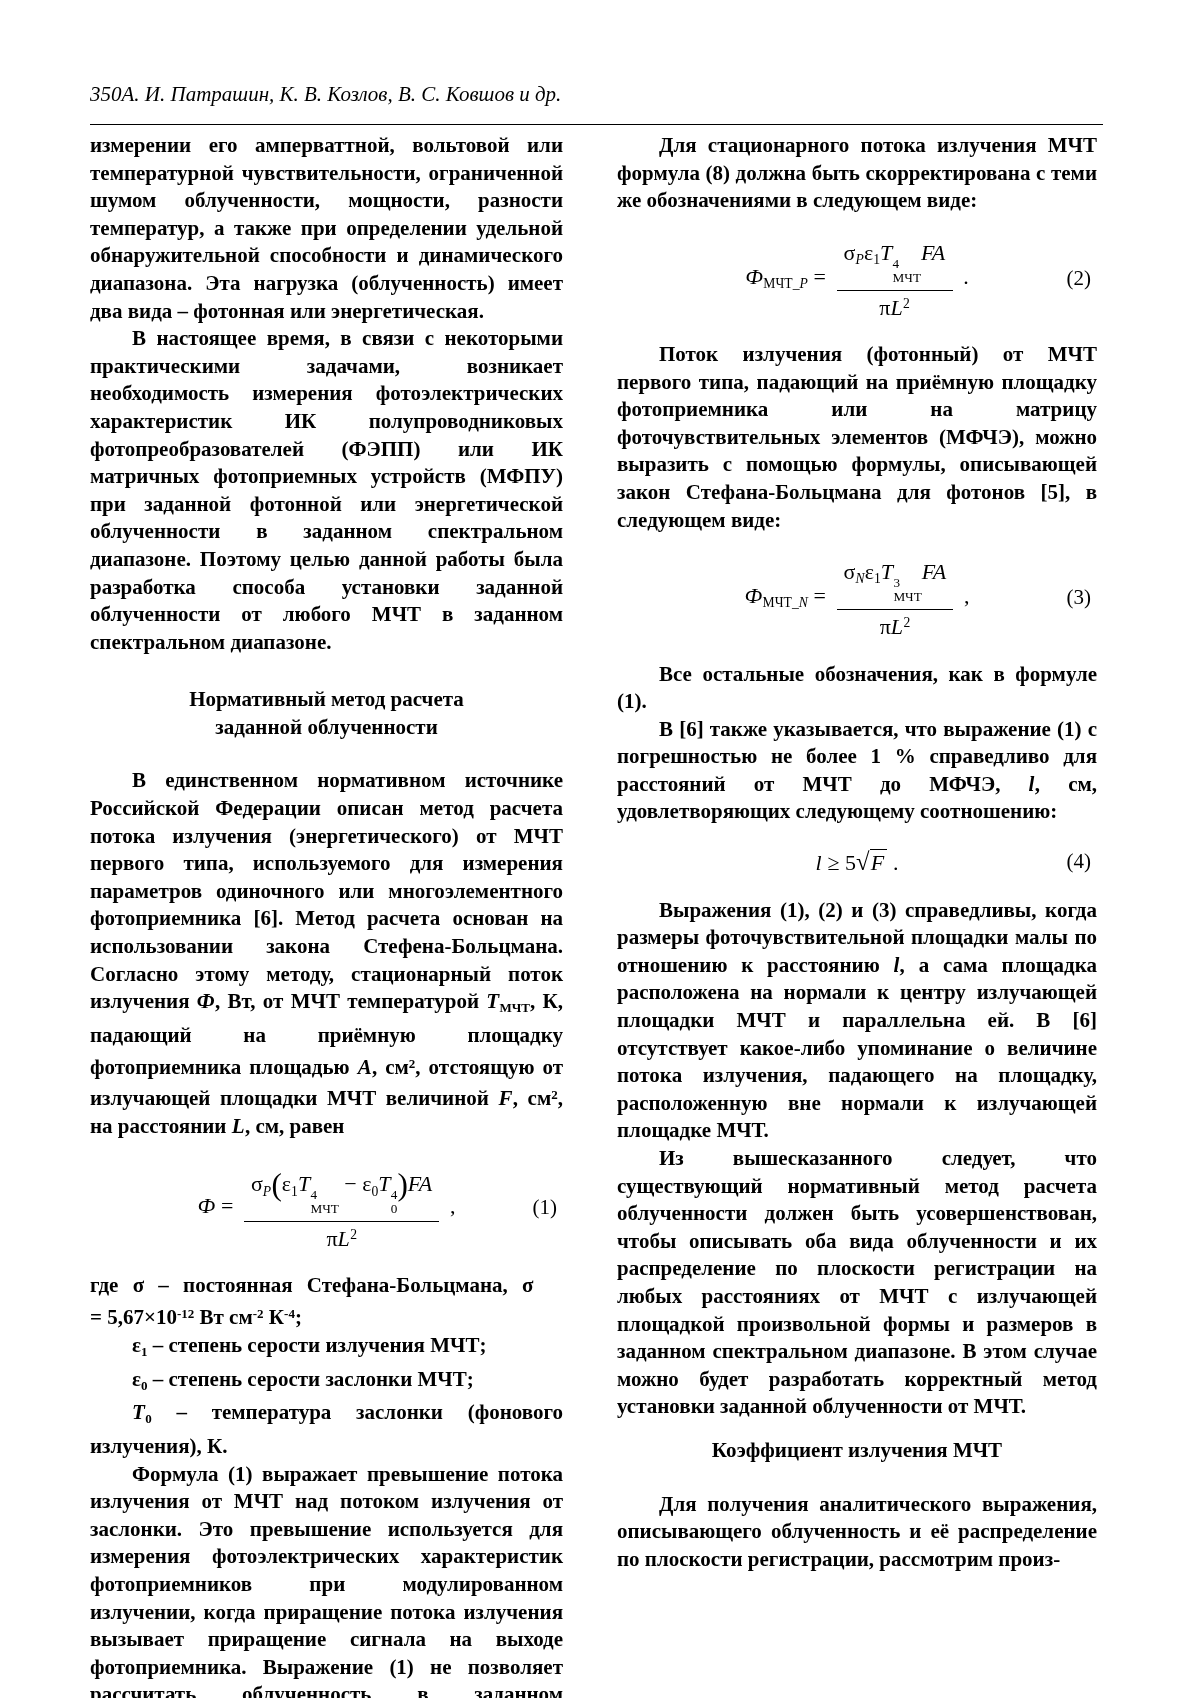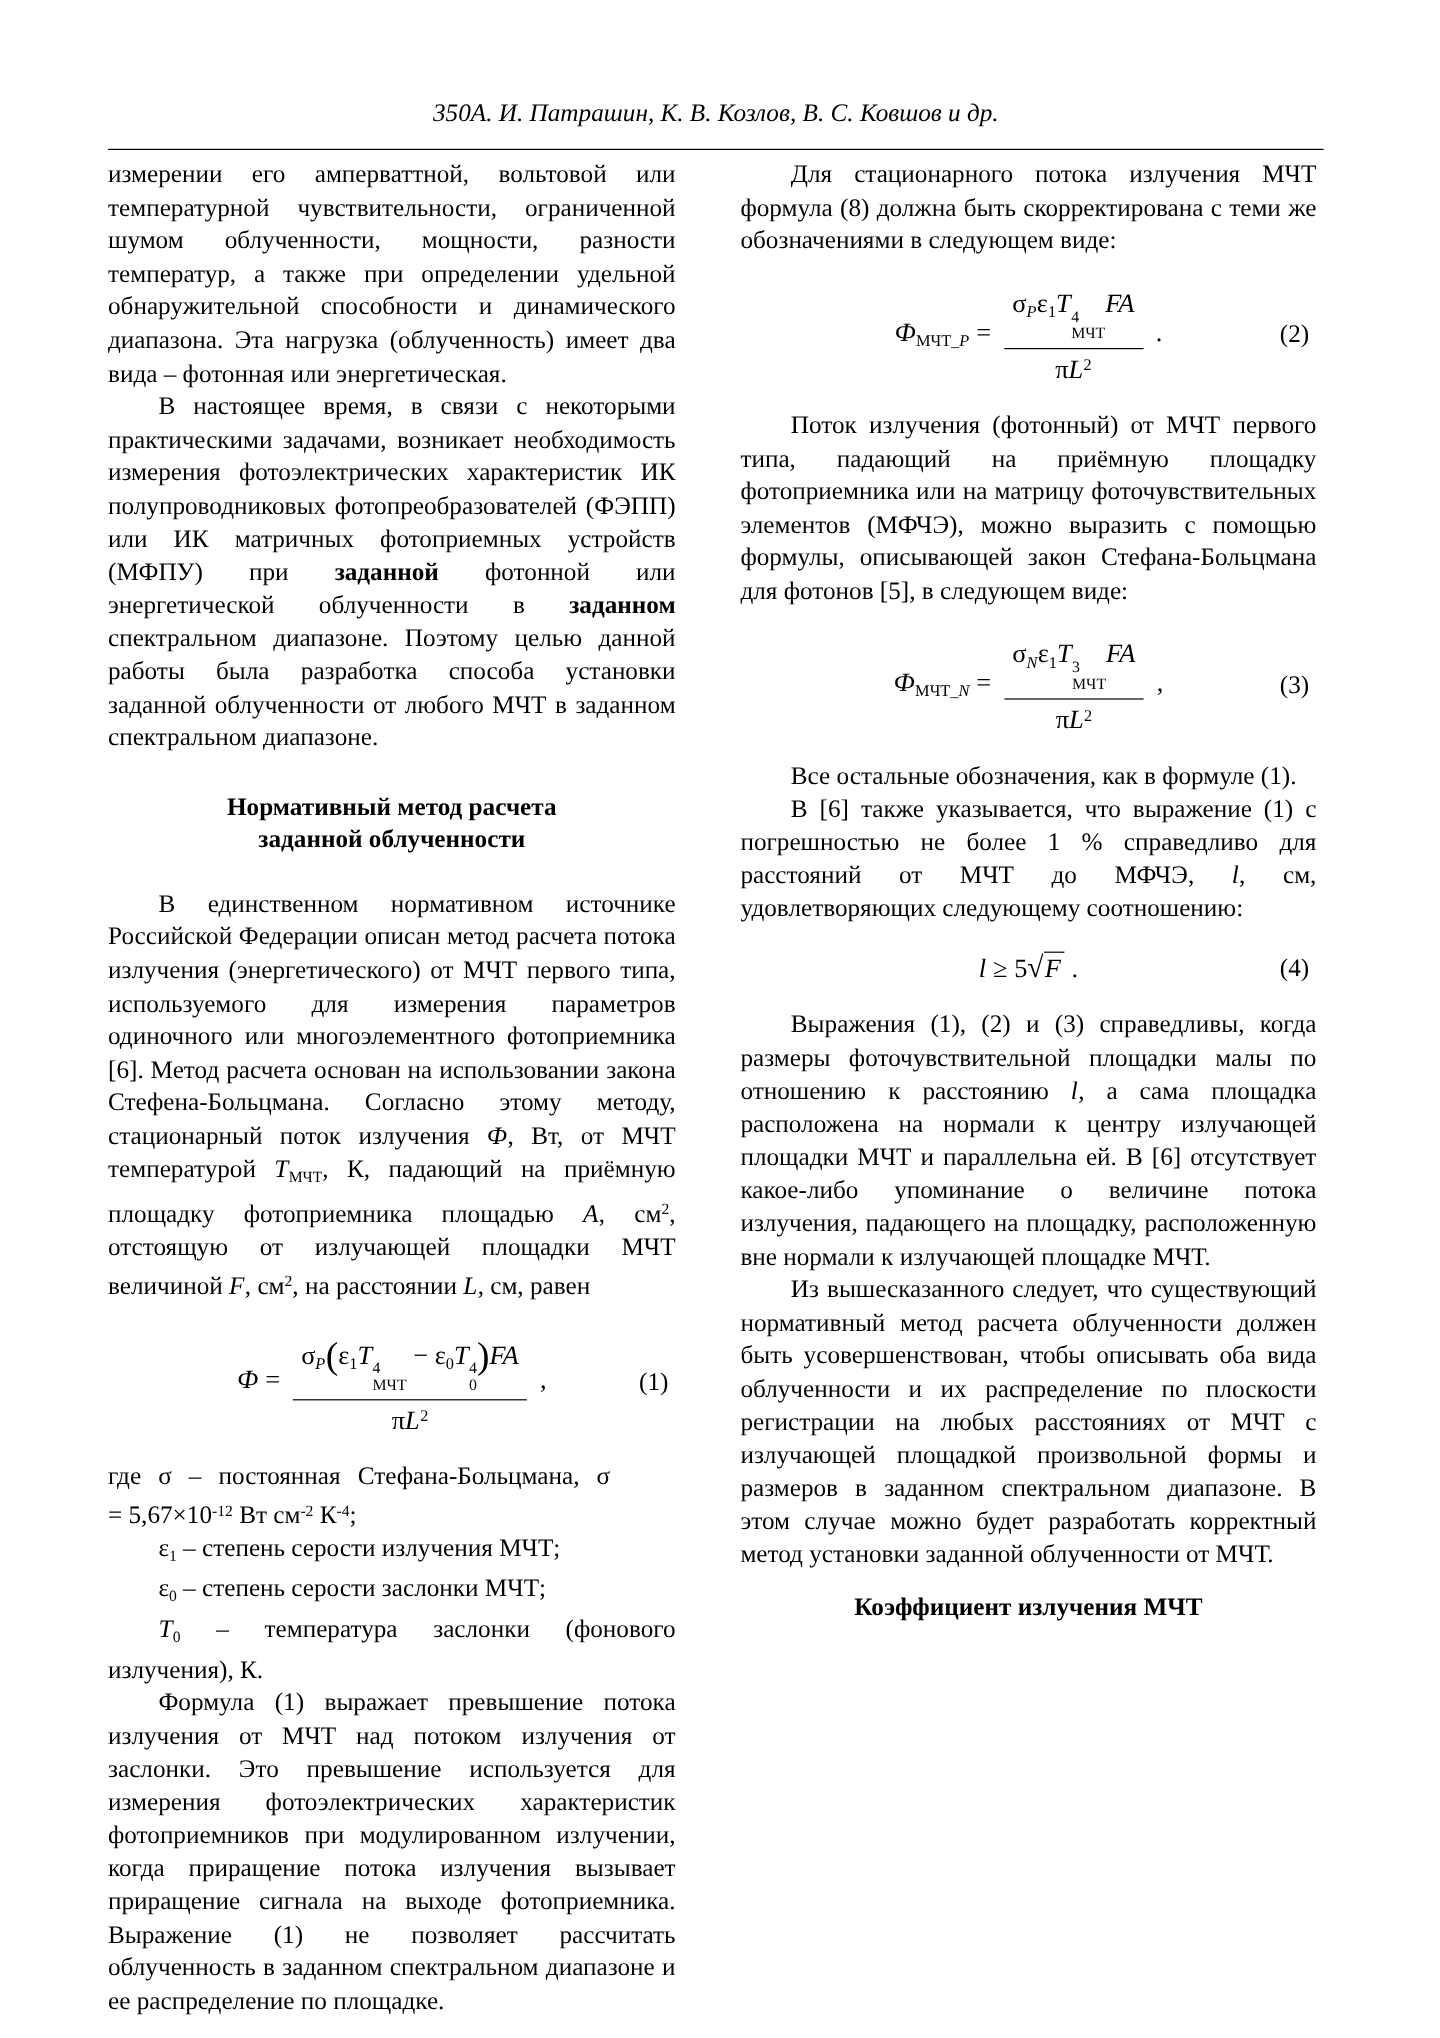--- a/index.html
+++ b/index.html
@@ -3,28 +3,28 @@
 <meta charset="utf-8">
 <style>
   html, body { margin:0; padding:0; background:#ffffff; }
   .page {
     position:relative; width:1200px; height:1698px; background:#ffffff;
     font-family:"Liberation Serif","DejaVu Serif",serif; color:#000;
     overflow:hidden;
   }
   .runhead {
     position:absolute; left:90px; top:82px; width:1013px;
-    display:flex; justify-content:center; align-items:baseline;
+    display:flex; justify-content:flex-start; align-items:baseline;
     font-style:italic; font-size:21px; line-height:24px;
   }
   .rule { position:absolute; left:90px; top:124px; width:1013px; border-top:1.7px solid #000; }
   .col { position:absolute; top:132px; font-size:21px; line-height:27.6px; }
   .col-left  { left:90px;  width:473px; }
   .col-right { left:617px; width:480px; }
-  p { margin:0; text-align:justify; }
+  p { margin:0; text-align:justify;font-weight:bold; }
   .ind { text-indent:42px; }
   .sec-heading {
     font-weight:bold; text-align:center; text-indent:0;
     margin:30px 0 26px 0;
   }
   .sec-heading-r { margin:16px 0 26px 0; }
   
   .sb { font-size:0.62em; vertical-align:-0.32em; letter-spacing:0; }
   .sp { font-size:0.62em; vertical-align:0.48em; letter-spacing:0; }
   
@@ -98,15 +98,16 @@
     </div>
     <p class="ind">Все остальные обозначения, как в формуле (1).</p>
     <p class="ind">В [6] также указывается, что выражение (1) с погрешностью не более 1 % справедливо для расстояний от МЧТ до МФЧЭ, <i>l</i>, см, удовлетворяющих следующему соотношению:</p>
     <div class="equation eq-small">
       <span><i>l</i> ≥ 5<span class="sqrt">√</span><span class="rad"><i>F</i></span> .</span>
       <span class="eq-number">(4)</span>
     </div>
     <p class="ind">Выражения (1), (2) и (3) справедливы, когда размеры фоточувствительной площадки малы по отношению к расстоянию <i>l</i>, а сама площадка расположена на нормали к центру излучающей площадки МЧТ и параллельна ей. В [6] отсутствует какое-либо упоминание о величине потока излучения, падающего на площадку, расположенную вне нормали к излучающей площадке МЧТ.</p>
     <p class="ind">Из вышесказанного следует, что существующий нормативный метод расчета облученности должен быть усовершенствован, чтобы описывать оба вида облученности и их распределение по плоскости регистрации на любых расстояниях от МЧТ с излучающей площадкой произвольной формы и размеров в заданном спектральном диапазоне. В этом случае можно будет разработать корректный метод установки заданной облученности от МЧТ.</p>
     <p class="sec-heading sec-heading-r">Коэффициент излучения МЧТ</p>
+    <p class="ind">Для получения аналитического выражения, описывающего облученность и её распределение по плоскости регистрации, рассмотрим произ-</p>
   </div>
 
 </div>
 
 </body></html>

